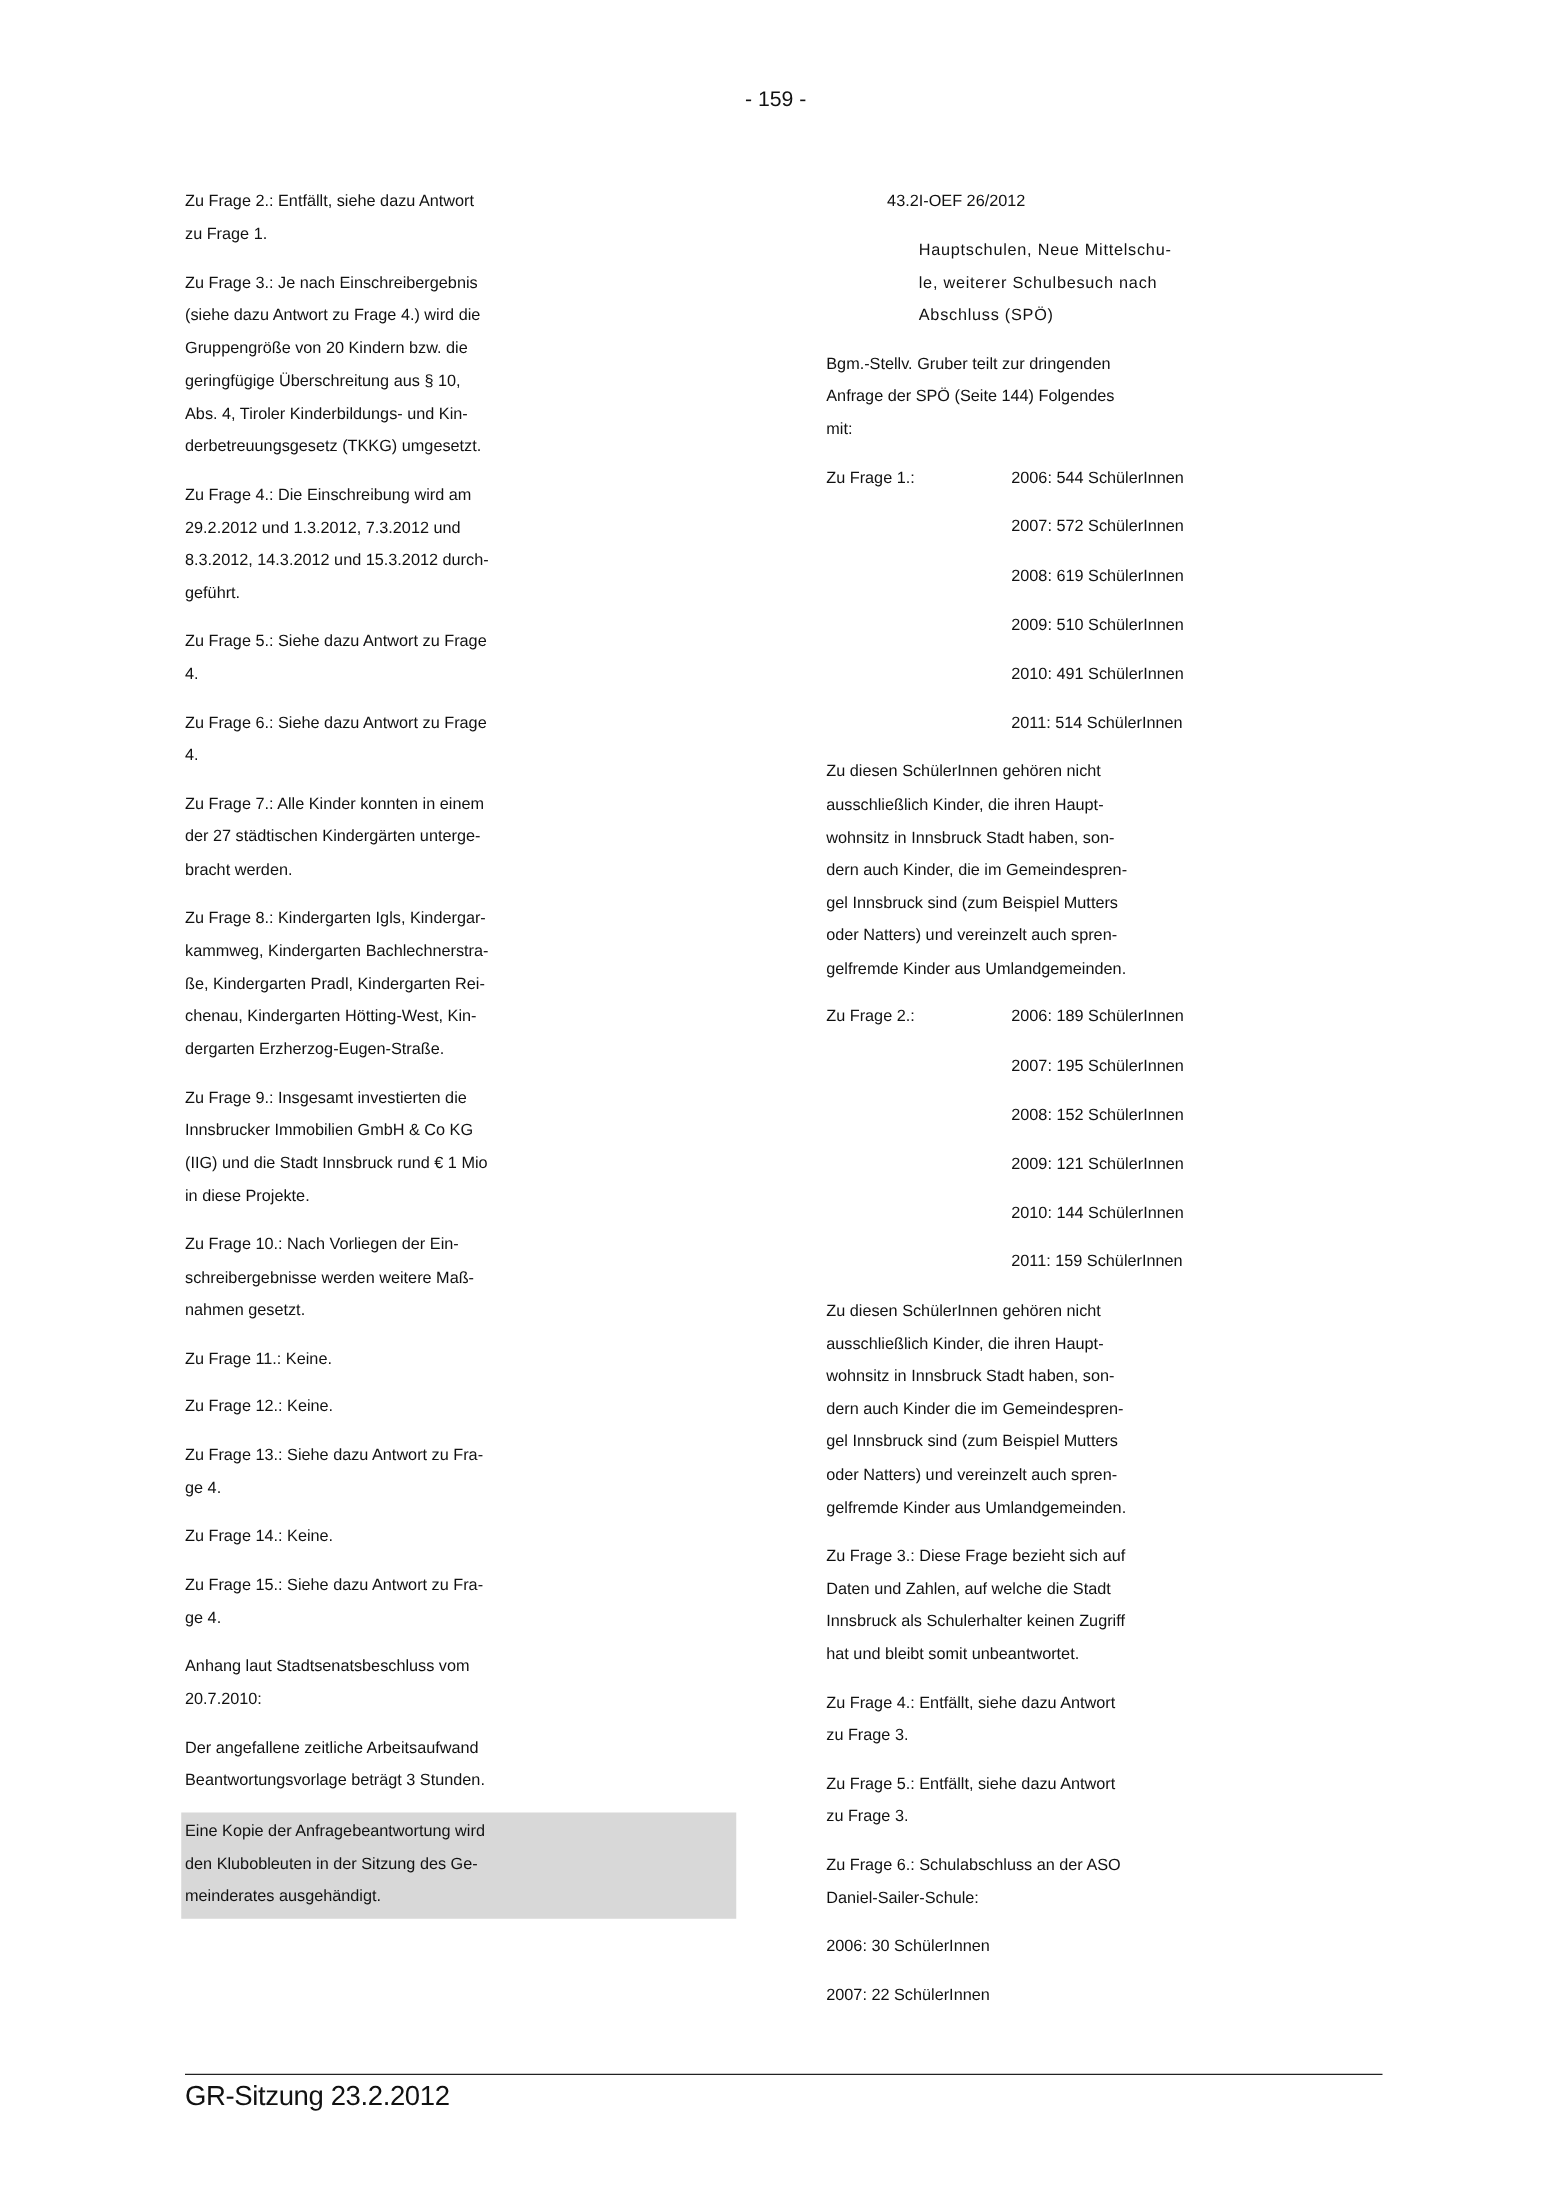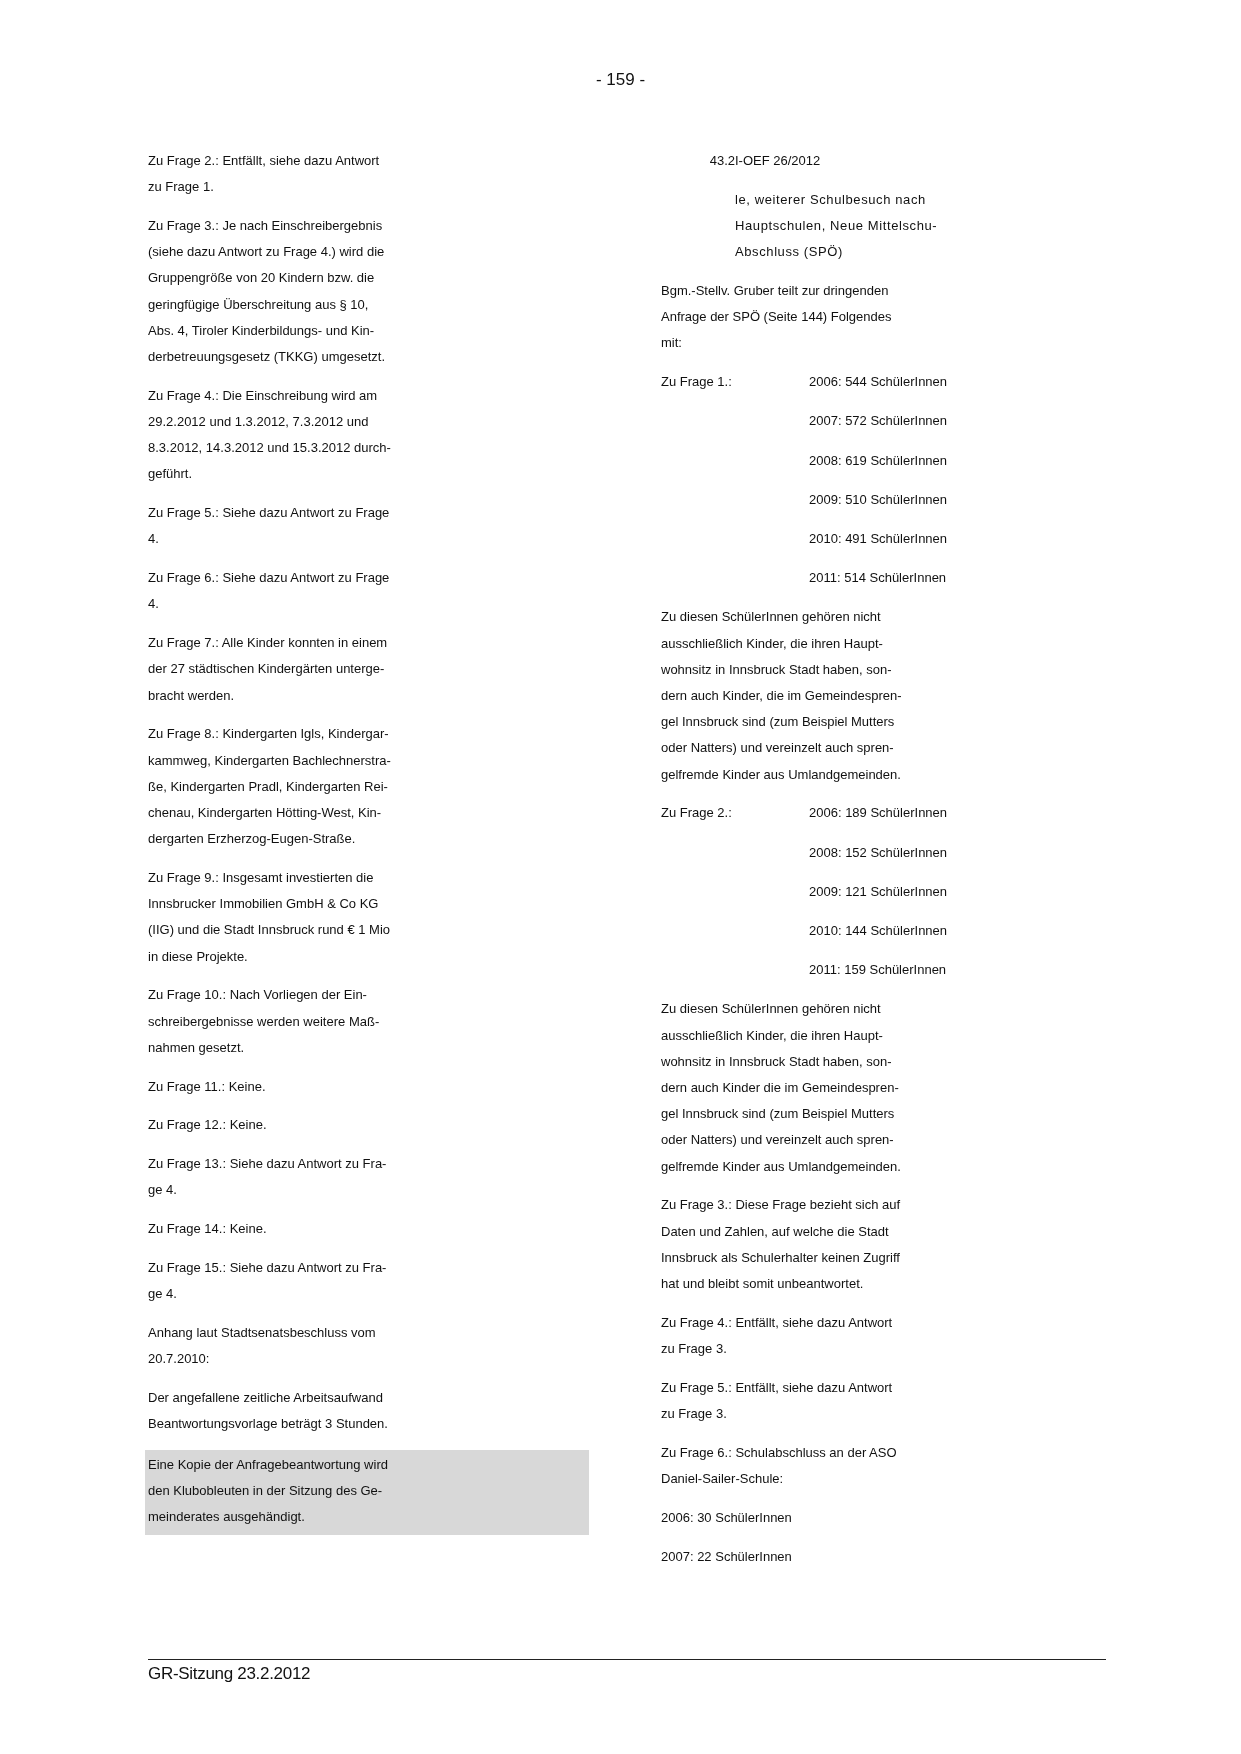--- a/index.html
+++ b/index.html
@@ -25,21 +25,21 @@
   .item-title { margin: 0 0 12.6px 74px; letter-spacing: 0.6px; }
   .item-title .ln { display:block; white-space: nowrap; }
   .answer-row { display: flex; margin: 0 0 13px 0; }
   .answer-label { width: 148px; flex: none; }
   .answer-value { white-space: nowrap; }
   .footer-rule {
     position: absolute; top: 1659px; left: 148px; width: 958px; height: 0;
     border-top: 1.5px solid #222;
   }
   .footer-text {
-    position: absolute; top: 1664px; left: 148px; font-size: 17px;
+    position: absolute; top: 1664px; left: 148px; font-size: 22px;
     letter-spacing: -0.3px;
   }
 </style>
 </head>
 <body>
 
 <div class="page-number">- 159 -</div>
 
 <div class="col col-left" id="left-col">
   <div id="left-paras">
@@ -124,22 +124,22 @@
       <span class="ln">meinderates ausgehändigt.</span>
     </div>
 </div>
 
 <div class="col col-right">
   <div class="item-head">
     <span class="item-num">43.2</span>
     <span>I-OEF 26/2012</span>
   </div>
   <div class="item-title">
+      <span class="ln">Hauptschulen, Neue Mittelschu-</span>
       <span class="ln">le, weiterer Schulbesuch nach</span>
-      <span class="ln">Hauptschulen, Neue Mittelschu-</span>
       <span class="ln">Abschluss (SPÖ)</span>
     </div>
   <div class="para">
       <span class="ln">Bgm.-Stellv. Gruber teilt zur dringenden</span>
       <span class="ln">Anfrage der SPÖ (Seite 144) Folgendes</span>
       <span class="ln">mit:</span>
     </div>
 
   <div>
       <div class="answer-row">
@@ -177,20 +177,24 @@
       <span class="ln">gelfremde Kinder aus Umlandgemeinden.</span>
     </div>
 
   <div>
       <div class="answer-row">
         <span class="answer-label">Zu Frage 2.:</span>
         <span class="answer-value">2006: 189 SchülerInnen</span>
       </div>
       <div class="answer-row">
         <span class="answer-label"></span>
+        <span class="answer-value">2007: 195 SchülerInnen</span>
+      </div>
+      <div class="answer-row">
+        <span class="answer-label"></span>
         <span class="answer-value">2008: 152 SchülerInnen</span>
       </div>
       <div class="answer-row">
         <span class="answer-label"></span>
         <span class="answer-value">2009: 121 SchülerInnen</span>
       </div>
       <div class="answer-row">
         <span class="answer-label"></span>
         <span class="answer-value">2010: 144 SchülerInnen</span>
       </div>

